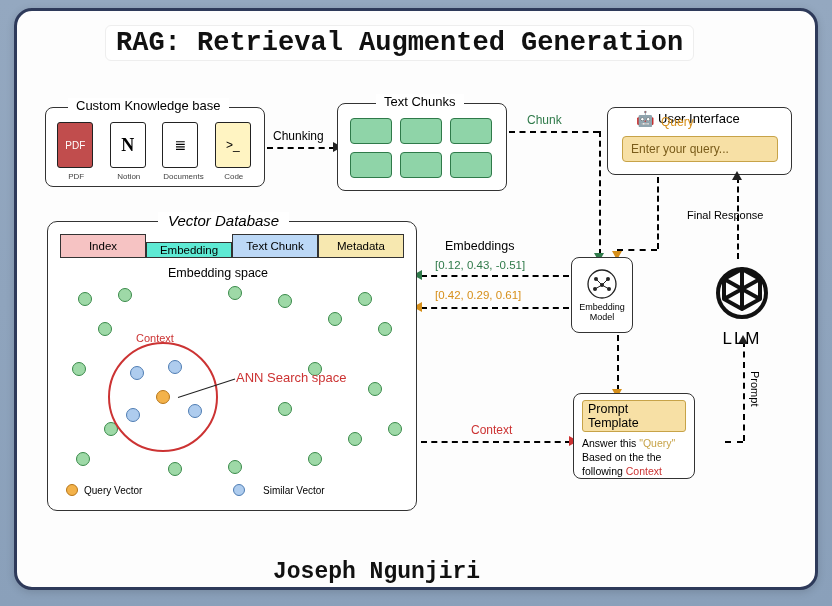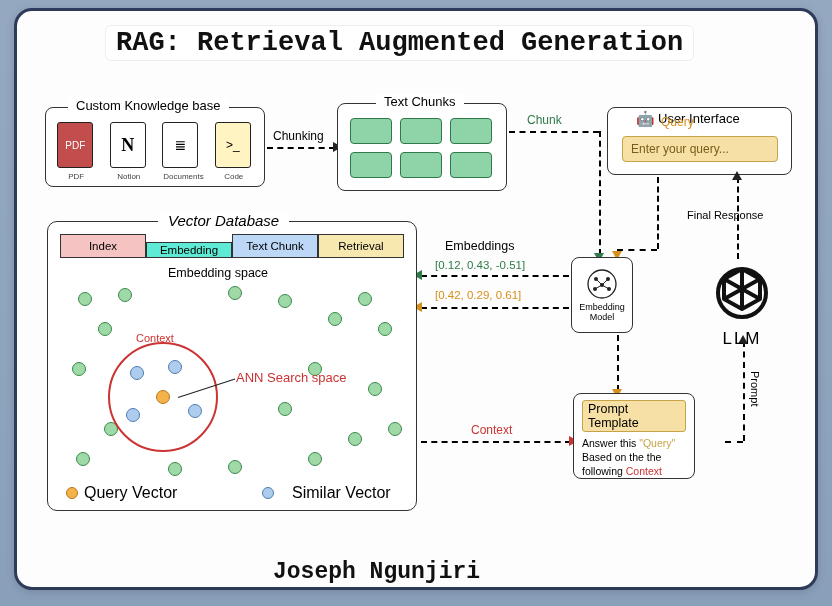--- a/index.html
+++ b/index.html
@@ -85,21 +85,21 @@
   .col-index { background:#f6c3c3; }
   .col-emb { background:#5eead4;margin-top:8px; }
   .col-chunk { background:#bcd8f6; }
   .col-meta { background:#f7e8b0; }
   .emb-space-lbl { position:absolute; top:44px; left:120px; font-size:12.5px; }
   .dot { width:14px; height:14px; border-radius:50%; position:absolute; border:1.5px solid; }
   .g { background:#9ed9a7; border-color:#3a8a4a; }
   .b { background:#aeccee; border-color:#4f7db3; }
   .o { background:#f3b24a; border-color:#b8771a; }
   .ann-circle { position:absolute; width:110px; height:110px; border:2px solid #c33; border-radius:50%; }
-  .legend { position:absolute; display:flex; align-items:center; gap:6px; font-size:16px; }
+  .legend { position:absolute; display:flex; align-items:center; gap:6px; font-size:10px; }
   .ldot { width:12px; height:12px; border-radius:50%; border:1.5px solid; }
 
   
   .emb-box {
     left: 554px; top: 246px;
     width: 62px; height: 76px;
     border:1.5px solid #333; border-radius:8px; background:#fff;
     display:flex; flex-direction:column; align-items:center; justify-content:center;
   }
   .emb-lbl { font-size:9px; text-align:center; line-height:1.1; margin-top:2px; }
@@ -221,21 +221,21 @@
   <div class="dash h bk-orange abs" style="left:404px; top:296px; width:148px;"></div>
   <div class="arrow ar-l abs" style="left:396px; top:291px; border-right-color:#d68f1a;"></div>
   <div class="lbl orange abs" style="left:418px; top:278px; font-size:11.5px;">[0.42, 0.29, 0.61]</div>
 
   <div class="abs vdb">
     <div class="vdb-title">Vector Database</div>
     <div class="vdb-head">
       <div class="vdb-col col-index">Index</div>
       <div class="vdb-col col-emb">Embedding</div>
       <div class="vdb-col col-chunk">Text Chunk</div>
-      <div class="vdb-col col-meta">Retrieval</div>
+      <div class="vdb-col col-meta">Metadata</div>
     </div>
     <div class="emb-space-lbl">Embedding space</div>
 
     <div class="dot g" style="left:30px; top:70px;"></div>
     <div class="dot g" style="left:70px; top:66px;"></div>
     <div class="dot g" style="left:50px; top:100px;"></div>
     <div class="dot g" style="left:24px; top:140px;"></div>
     <div class="dot g" style="left:56px; top:200px;"></div>
     <div class="dot g" style="left:28px; top:230px;"></div>
     <div class="dot g" style="left:180px; top:64px;"></div>
@@ -261,21 +261,21 @@
     <div class="dot b" style="left:82px; top:144px;"></div>
     <div class="dot b" style="left:120px; top:138px;"></div>
     <div class="dot b" style="left:78px; top:186px;"></div>
     <div class="dot b" style="left:140px; top:182px;"></div>
     <div class="dot o" style="left:108px; top:168px;"></div>
 
     <div class="legend" style="left:18px; top:262px;">
       <div class="ldot" style="background:#f3b24a;border-color:#b8771a;"></div>
       <span>Query Vector</span>
     </div>
-    <div class="legend" style="left:214px; top:262px;gap:18px;">
+    <div class="legend" style="left:185px; top:262px;gap:18px;">
       <div class="ldot" style="background:#aeccee;border-color:#4f7db3;"></div>
       <span>Similar Vector</span>
     </div>
   </div>
 
   <div class="abs emb-box">
     <svg width="34" height="34">
       <circle cx="17" cy="17" r="14" fill="none" stroke="#222" stroke-width="1.3"></circle>
       <circle cx="11" cy="12" r="2" fill="#222"></circle>
         <circle cx="23" cy="12" r="2" fill="#222"></circle>

